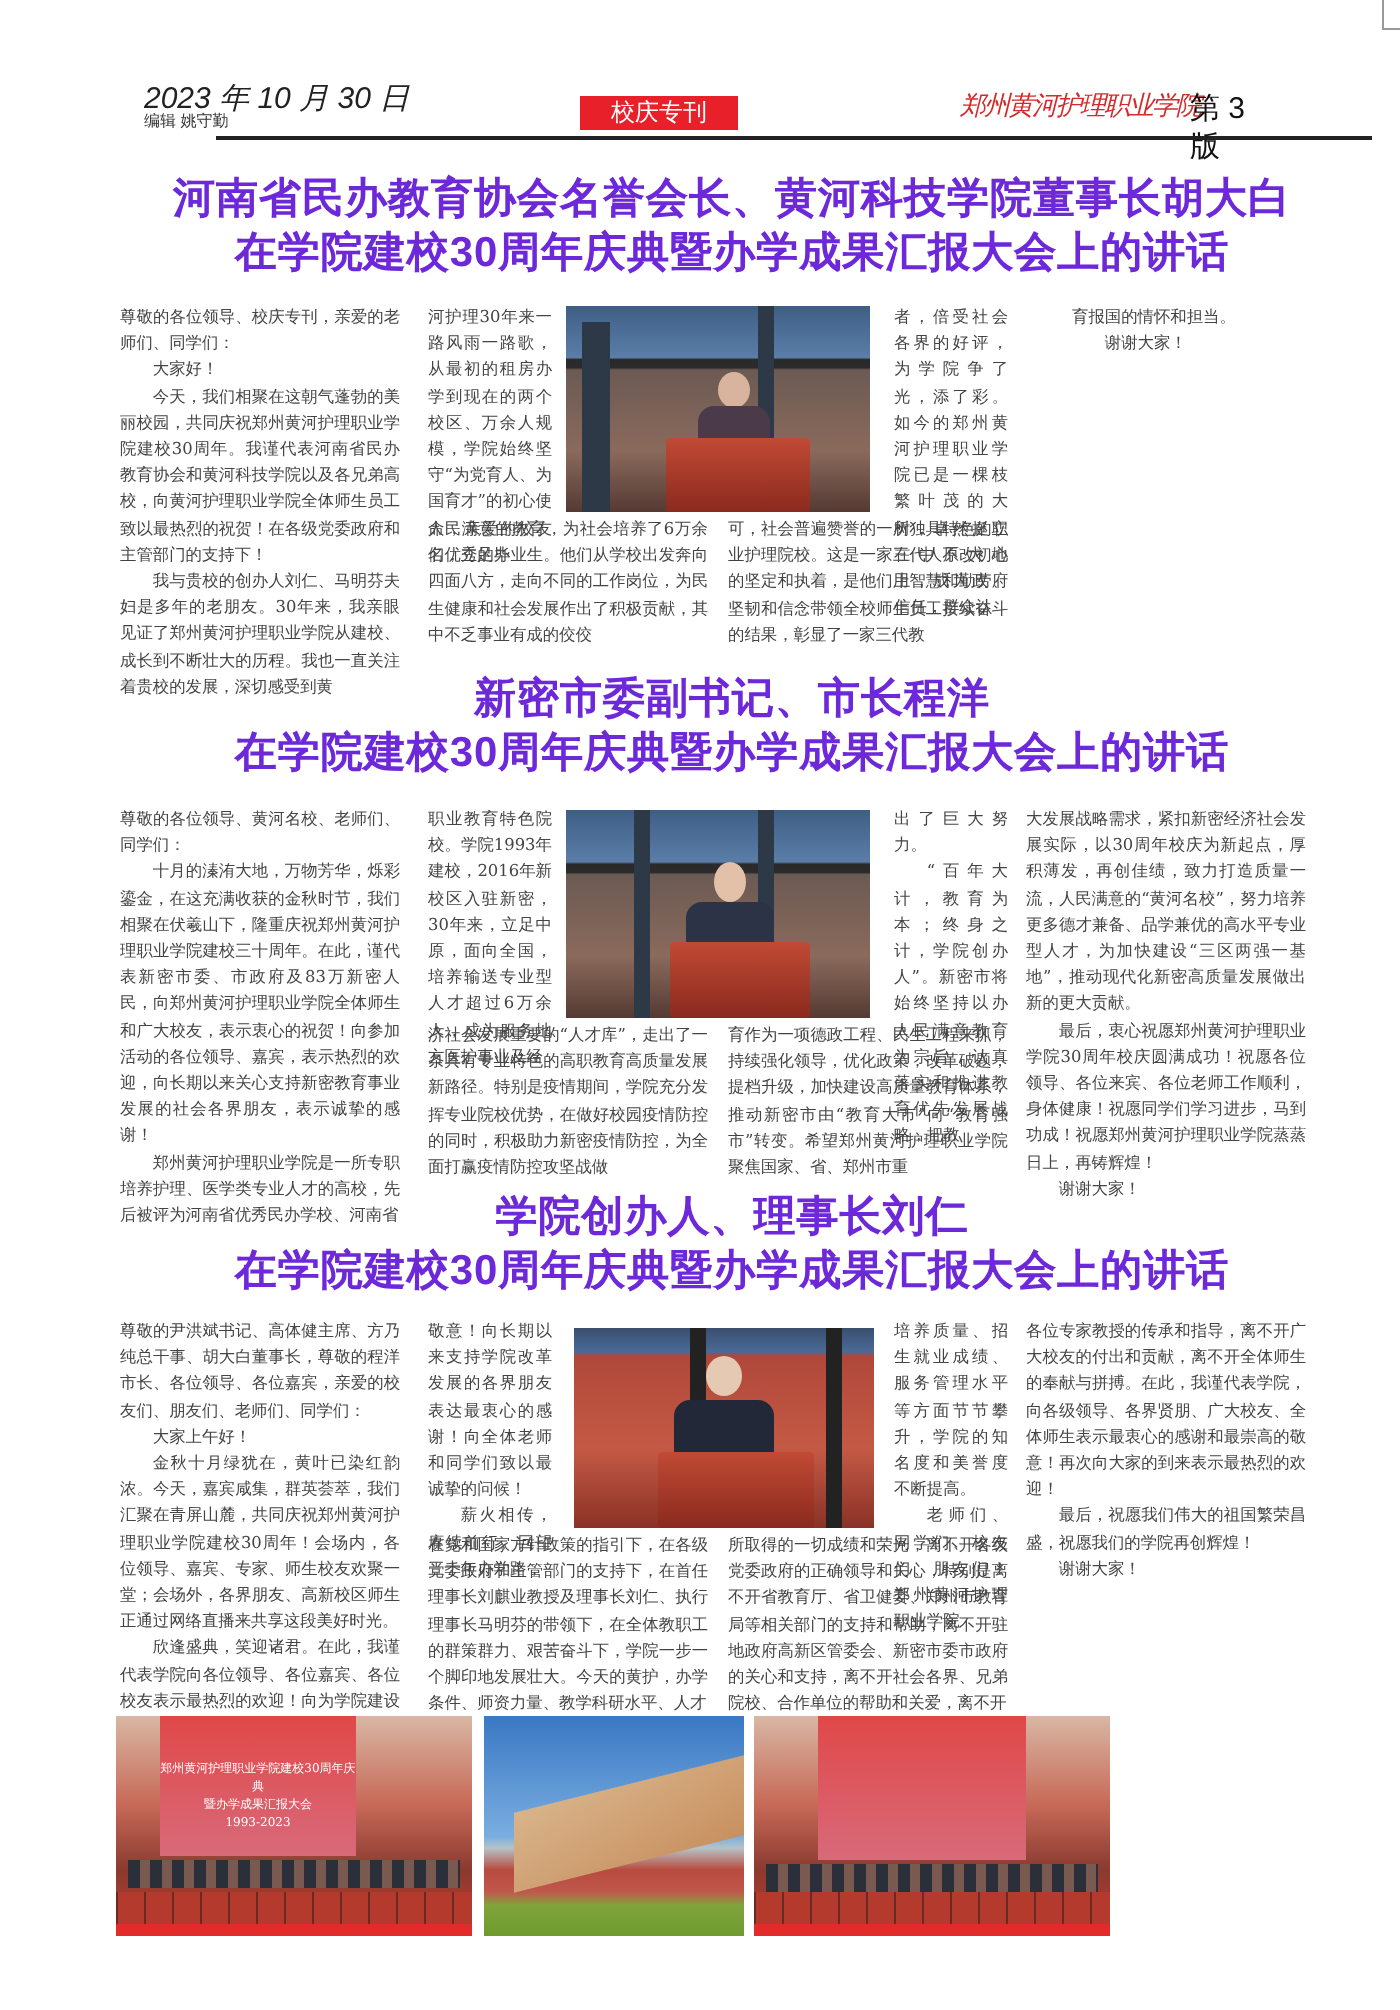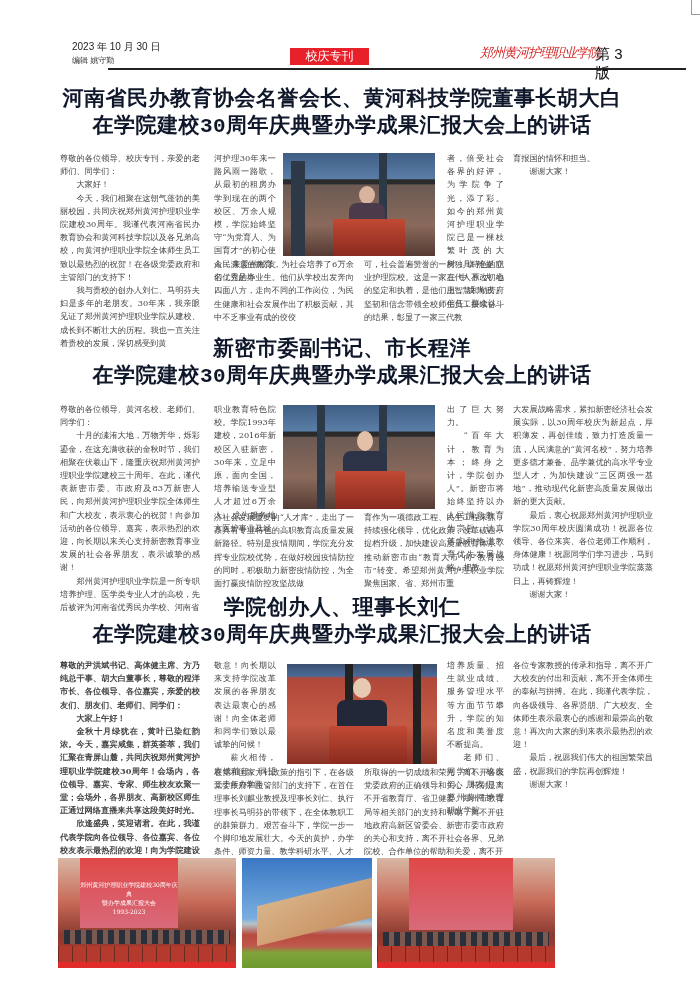--- a/index.html
+++ b/index.html
@@ -1,30 +1,30 @@
 <!DOCTYPE html>
 <html><head>
 <meta charset="utf-8">
 <style>
   html, body { margin:0; padding:0; background:#fff; }
   body { width:700px; height:1005px; position:relative; overflow:hidden;
          font-family:"DejaVu Serif","Liberation Serif",serif; color:#333; }
   .masthead { position:absolute; left:60px; top:0; width:580px; height:70px; }
-  .date { position:absolute; left:12px; top:40px; font-size:10px; color:#222; font-family:"Liberation Sans",sans-serif; }
+  .date { position:absolute; left:12px; top:40px; font-size:15px; color:#222; font-family:"Liberation Sans",sans-serif;font-style:italic; }
   .editor { position:absolute; left:12px; top:55px; font-size:8px; color:#333; font-family:"Liberation Sans",sans-serif; }
   .section-badge { position:absolute; left:230px; top:48px; width:79px; height:17px; background:#e8202a;
                    color:#fff; font-size:12px; text-align:center; line-height:17px; font-family:"Liberation Sans",sans-serif; }
   .brand { position:absolute; left:420px; top:44px; color:#d42a2a; font-size:13px; font-style:italic;
            font-family:"DejaVu Serif",serif; letter-spacing:-1px; }
   .page-no { position:absolute; left:535px; top:45px; font-size:15px; color:#111; font-family:"Liberation Sans",sans-serif; }
   .rule { position:absolute; left:48px; top:68px; width:578px; height:2px; background:#222; }
   .corner-mark { position:absolute; right:0; top:0; width:8px; height:14px; border-left:1px solid #999; border-bottom:1px solid #999; }
 
-  .headline { position:absolute; left:32px; width:620px; text-align:center; font-weight:bold;
-              color:#0f172a; font-family:Liberation Mono, monospace; line-height:27px; }
+  .headline { position:absolute; left:56px; width:620px; text-align:center; font-weight:bold;
+              color:#6d28d9; font-family:Liberation Sans, sans-serif; line-height:27px; }
   .headline .l1, .headline .l2 { display:block; font-size:21px; letter-spacing:0.5px; }
 
   .col { position:absolute; font-size:8.2px; line-height:13.2px; color:#444; text-align:justify; }
   .col p { margin:0; text-indent:2em; }
   .col p.noindent { text-indent:0; }
   .photo { position:absolute; overflow:hidden; }
   .podium-photo { background:linear-gradient(180deg,#3f5e84 0%,#5a7ea8 25%,#2a2a2a 26%,#2b2b2b 30%,#6b5a53 31%,#8a6a5c 70%,#553a33 100%); }
   .podium-photo .window { position:absolute; background:#2d3946; }
   .podium-photo .lectern { position:absolute; background:linear-gradient(180deg,#c14a35,#8a2a1e); border-radius:2px; }
   .podium-photo .person-head { position:absolute; border-radius:50%; background:#d9b8a0; }
@@ -77,21 +77,21 @@
 </div>
 <div class="col" style="left:447px; top:152px; width:57px;">
   <p class="noindent">者，倍受社会各界的好评，为学院争了光，添了彩。如今的郑州黄河护理职业学院已是一棵枝繁叶茂的大树，卓然挺立在中原大地上，成为政府信任，群众认</p>
 </div>
 <div class="col" style="left:214px; top:258px; width:140px;">
   <p class="noindent">人民满意的教育，为社会培养了6万余名优秀的毕业生。他们从学校出发奔向四面八方，走向不同的工作岗位，为民生健康和社会发展作出了积极贡献，其中不乏事业有成的佼佼</p>
 </div>
 <div class="col" style="left:364px; top:258px; width:140px;">
   <p class="noindent">可，社会普遍赞誉的一所独具特色的职业护理院校。这是一家三代人不改初心的坚定和执着，是他们用智慧和勤劳、坚韧和信念带领全校师生员工接续奋斗的结果，彰显了一家三代教</p>
 </div>
-<div class="col" style="left:513px; top:152px; width:140px;">
+<div class="col" style="left:536px; top:152px; width:140px;">
   <p class="noindent">育报国的情怀和担当。</p>
   <p>谢谢大家！</p>
 </div>
 
 <div class="headline" style="top:336px;">
   <span class="l1">新密市委副书记、市长程洋</span>
   <span class="l2">在学院建校30周年庆典暨办学成果汇报大会上的讲话</span>
 </div>
 
 <div class="col" style="left:60px; top:403px; width:140px;">
@@ -123,21 +123,21 @@
   <p class="noindent">大发展战略需求，紧扣新密经济社会发展实际，以30周年校庆为新起点，厚积薄发，再创佳绩，致力打造质量一流，人民满意的“黄河名校”，努力培养更多德才兼备、品学兼优的高水平专业型人才，为加快建设“三区两强一基地”，推动现代化新密高质量发展做出新的更大贡献。</p>
   <p>最后，衷心祝愿郑州黄河护理职业学院30周年校庆圆满成功！祝愿各位领导、各位来宾、各位老师工作顺利，身体健康！祝愿同学们学习进步，马到功成！祝愿郑州黄河护理职业学院蒸蒸日上，再铸辉煌！</p>
   <p>谢谢大家！</p>
 </div>
 
 <div class="headline" style="top:595px;">
   <span class="l1">学院创办人、理事长刘仁</span>
   <span class="l2">在学院建校30周年庆典暨办学成果汇报大会上的讲话</span>
 </div>
 
-<div class="col" style="left:60px; top:659px; width:140px;font-weight:bold;">
+<div class="col" style="left:60px; top:659px; width:140px;">
   <p class="noindent">尊敬的尹洪斌书记、高体健主席、方乃纯总干事、胡大白董事长，尊敬的程洋市长、各位领导、各位嘉宾，亲爱的校友们、朋友们、老师们、同学们：</p>
   <p>大家上午好！</p>
   <p>金秋十月绿犹在，黄叶已染红韵浓。今天，嘉宾咸集，群英荟萃，我们汇聚在青屏山麓，共同庆祝郑州黄河护理职业学院建校30周年！会场内，各位领导、嘉宾、专家、师生校友欢聚一堂；会场外，各界朋友、高新校区师生正通过网络直播来共享这段美好时光。</p>
   <p>欣逢盛典，笑迎诸君。在此，我谨代表学院向各位领导、各位嘉宾、各位校友表示最热烈的欢迎！向为学院建设发展作出贡献的各位前贤致以最崇高的</p>
 </div>
 <div class="col" style="left:214px; top:659px; width:62px;">
   <p class="noindent">敬意！向长期以来支持学院改革发展的各界朋友表达最衷心的感谢！向全体老师和同学们致以最诚挚的问候！</p>
   <p>薪火相传，赓续前行。回望三十年办学路，</p>
 </div>
 <div class="photo podium-photo" style="left:287px; top:664px; width:150px; height:100px;

